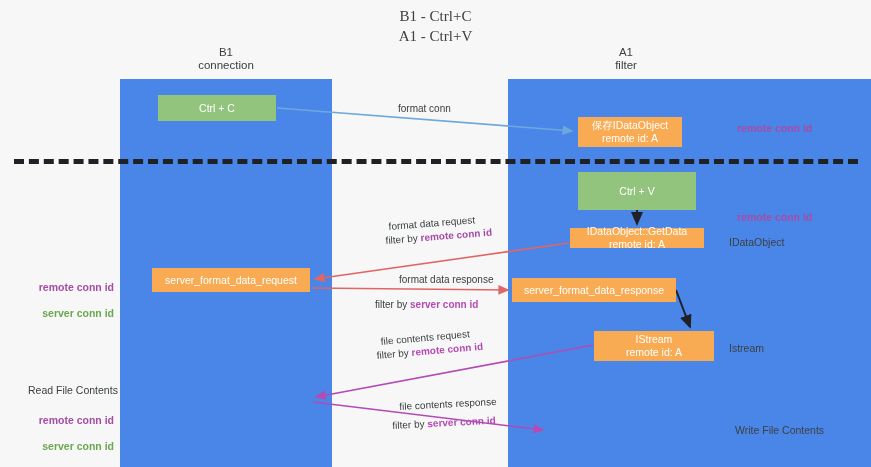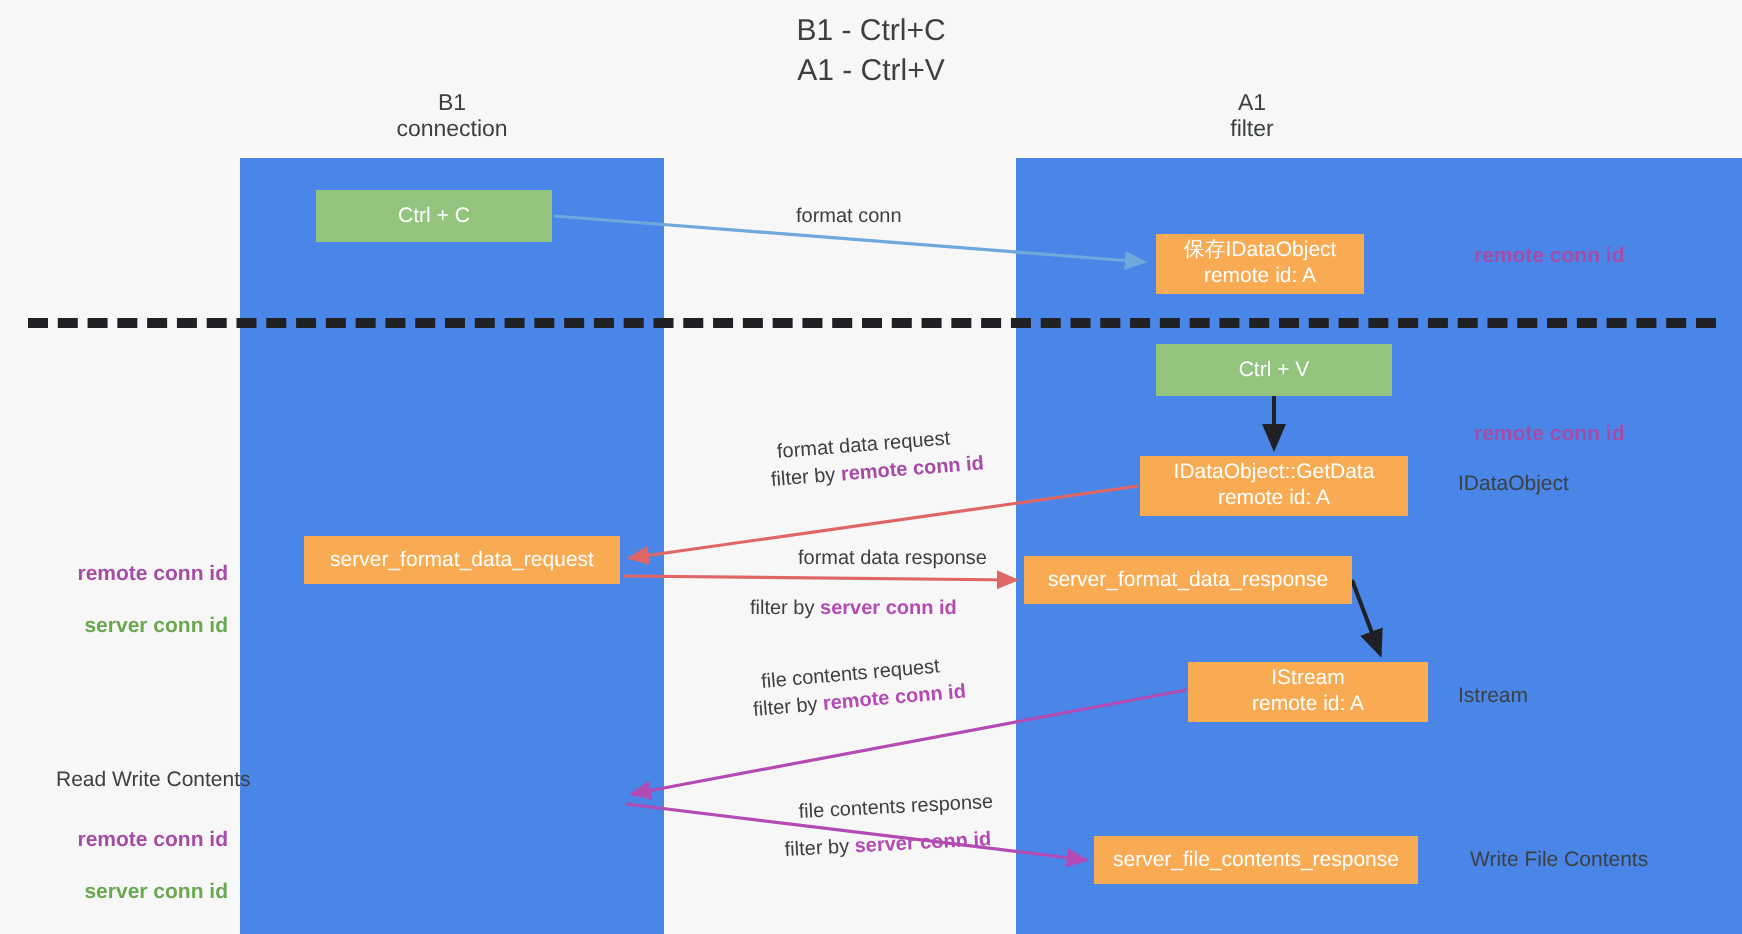--- a/index.html
+++ b/index.html
@@ -28,21 +28,21 @@
     line-height:13px;
     color:#3c4043;
     white-space:pre-line;
   }
   #hdr-b1{left:146px;top:46px;width:160px;}
   #hdr-a1{left:546px;top:46px;width:160px;}
 
   #title{
     position:absolute;left:0;top:6px;width:871px;
     text-align:center;font-size:15px;line-height:20px;
-    color:#3c4043;white-space:pre-line;
+    color:#3c4043;white-space:pre-line;font-family:Liberation Serif, serif;
   }
 
   
   #divider{
     position:absolute;left:14px;top:159px;width:844px;height:0;
     border-top:5px dashed #202124;
   }
 
   
   .node{
@@ -55,22 +55,22 @@
     line-height:13px;
     text-align:center;
     white-space:pre-line;
     padding:2px 4px;
   }
   .green{background:#93c47d;text-align:right;}
   .orange{background:#f9ab54;}
 
   #n-ctrlc   {left:158px;top:95px; width:118px;height:26px;}
   #n-dataobj {left:578px;top:117px;width:104px;height:30px;}
-  #n-ctrlv   {left:578px;top:172px;width:118px;height:26px;}
-  #n-getdata {left:570px;top:228px;width:134px;height:30px;}
+  #n-ctrlv   {left:578px;top:172px;width:118px;height:38px;}
+  #n-getdata {left:570px;top:228px;width:134px;height:20px;}
   #n-sfdreq  {left:152px;top:268px;width:158px;height:24px;}
   #n-sfdresp {left:512px;top:278px;width:164px;height:24px;}
   #n-istream {left:594px;top:331px;width:120px;height:30px;}
   #n-sfcreq  {left:150px;top:385px;width:162px;height:24px;}
   #n-sfcresp {left:547px;top:418px;width:162px;height:24px;}
 
   
   .side-note{
     position:absolute;
     font-size:10.5px;
@@ -167,21 +167,20 @@
   <div class="node green" id="n-ctrlc">Ctrl + C</div>
   <div class="node orange" id="n-dataobj">保存IDataObject
 remote id: A</div>
   <div class="node green" id="n-ctrlv">Ctrl + V</div>
   <div class="node orange" id="n-getdata">IDataObject::GetData
 remote id: A</div>
   <div class="node orange" id="n-sfdresp">server_format_data_response</div>
   <div class="node orange" id="n-sfdreq">server_format_data_request</div>
   <div class="node orange" id="n-istream">IStream
 remote id: A</div>
-  <div class="node orange" id="n-sfcresp">server_file_contents_response</div>
 
   <div class="edge-label" id="lbl-formatlist">format conn</div>
 
   <div class="edge-label" id="lbl-fdreq">format data request</div>
   <div class="edge-label" id="lbl-fdreq2"><span>filter by </span><b class="purple">remote conn id</b></div>
 
   <div class="edge-label" id="lbl-fdresp">format data response</div>
   <div class="edge-label" id="lbl-fdresp2"><span>filter by </span><b class="magenta">server conn id</b></div>
 
   <div class="edge-label" id="lbl-fcreq">file contents request</div>
@@ -193,19 +192,19 @@
   <div class="side-note note-purple" id="note-remote-1">remote conn id</div>
   <div class="side-note note-purple" id="note-remote-2">remote conn id</div>
   <div class="side-note note-plain" id="note-dataobject">IDataObject</div>
   <div class="side-note note-plain" id="note-istream">Istream</div>
   <div class="side-note note-plain" id="note-write">Write File Contents</div>
 
   <div class="side-note" id="note-left-1">
     <div class="note-purple">remote conn id</div>
     <div class="note-green">server conn id</div>
   </div>
-  <div class="side-note note-plain" id="note-read">Read Write Contents</div>
+  <div class="side-note note-plain" id="note-read">Read File Contents</div>
   <div class="side-note" id="note-left-2">
     <div class="note-purple">remote conn id</div>
     <div class="note-green">server conn id</div>
   </div>
 
 </div>
 
 </body></html>

